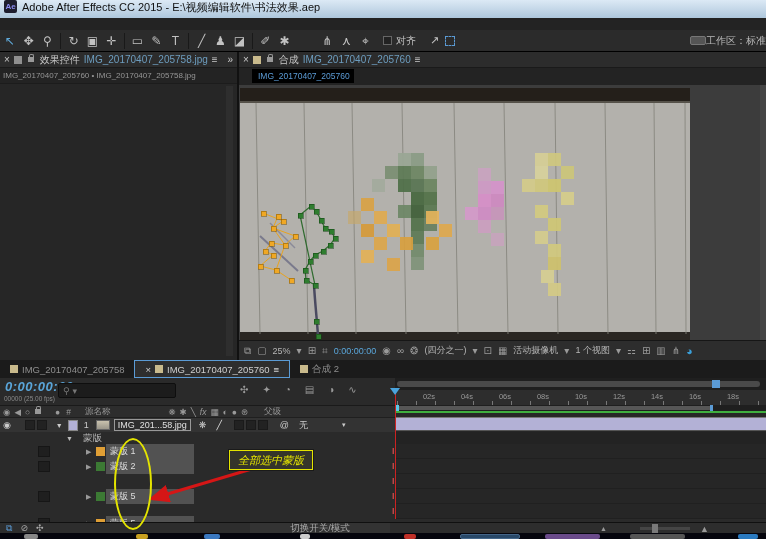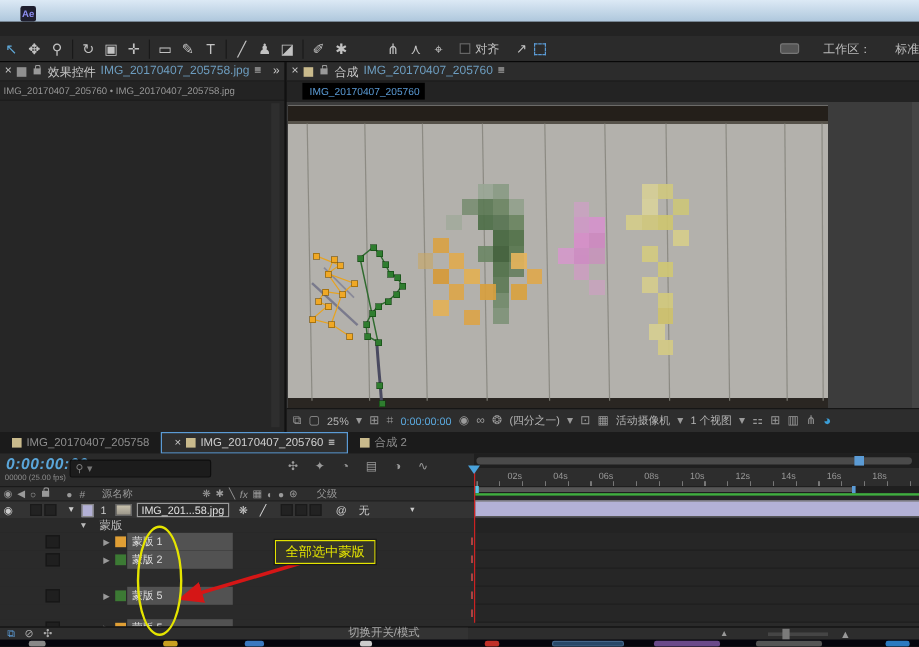--- a/index.html
+++ b/index.html
@@ -1,31 +1,31 @@
 <!DOCTYPE html>
 <html><head>
 <meta charset="utf-8">
 <style>
   html,body{margin:0;padding:0;background:#101010;}
   *{box-sizing:border-box;font-family:"Liberation Sans","DejaVu Sans",sans-serif;}
   #app{position:relative;width:766px;height:539px;overflow:hidden;background:#232323;font-size:10px;color:#bbb;}
   .abs{position:absolute;}
 
   
-  .titlebar{left:0;top:0;width:766px;height:18px;background:linear-gradient(#dce9f5,#aec7dc);display:flex;align-items:flex-end;gap:5px;padding-left:17px;color:#101010;font-size:11px;}
+  .titlebar{left:0;top:0;width:766px;height:18px;background:linear-gradient(#dce9f5,#aec7dc);display:flex;align-items:flex-start;gap:5px;padding-left:4px;color:#101010;font-size:11px;}
   .ae-logo{width:13px;height:13px;background:#1e1e2e;color:#8c8cf0;font-size:8px;font-weight:bold;display:flex;align-items:center;justify-content:center;border-radius:2px;}
   .menubar{left:0;top:18px;width:766px;height:12px;background:#f2f2f2;border-bottom:1px solid #c8c8c8;display:flex;align-items:center;color:#1a1a1a;font-size:10px;line-height:12px;}
   .menubar span{padding:0 8px;cursor:default;}
   .toolbar{left:0;top:30px;width:766px;height:22px;background:#2b2b2b;border-bottom:1px solid #000;display:flex;align-items:center;color:#c2c2c2;font-size:12px;}
   .tool{width:19px;text-align:center;}
   .tool.active{color:#5fa8d8;}
   .tsep{width:1px;height:16px;background:#191919;margin:0 3px;}
   .align-box{width:9px;height:9px;border:1px solid #666;background:#222;margin:0 4px 0 8px;}
   .dash-box{width:10px;height:10px;border:1px dashed #5b9bd5;margin-left:6px;}
-  .workspace{margin-left:auto;display:flex;align-items:center;gap:20px;white-space:nowrap;font-size:10px;color:#bbb;padding-right:0px;}
+  .workspace{margin-left:auto;display:flex;align-items:center;gap:0;white-space:nowrap;font-size:10px;color:#bbb;padding-right:0px;}
   .ws-icon{width:16px;height:9px;background:#555;border-radius:2px;display:inline-block;border:1px solid #777;}
 
   
   .panel-head{height:16px;background:#2c2c2c;border-bottom:1px solid #1a1a1a;display:flex;align-items:center;gap:4px;padding:0 4px;color:#c8c8c8;font-size:10px;white-space:nowrap;overflow:hidden;}
   .p-square{width:8px;height:8px;background:#8f8f8f;display:inline-block;}
   .p-square.tan{background:#c9ba8c;}
   .mini-lock{width:6px;height:5px;background:#999;position:relative;display:inline-block;margin:0 2px;}
   .mini-lock:before{content:"";position:absolute;top:-3px;left:1px;width:3px;height:3px;border:1px solid #999;border-bottom:none;border-radius:2px 2px 0 0;}
   .doc-blue{color:#6d9dbf;}
   .left-panel{left:0;top:52px;width:237px;height:308px;background:#232323;}
@@ -92,30 +92,31 @@
   .bb-icons{position:absolute;left:6px;top:0;display:flex;gap:8px;font-size:9px;}
   .bb-toggle{position:absolute;left:250px;top:0px;width:140px;text-align:center;background:#333;height:10px;line-height:10px;}
   .zoomslider{position:absolute;left:640px;top:4px;width:50px;height:3px;background:#454545;}
   .zoomhandle{position:absolute;left:652px;top:1px;width:6px;height:9px;background:#7a7a7a;}
   .mtn{position:absolute;color:#999;}
   .taskbar{left:0;top:533px;width:766px;height:6px;background:#05050d;}
   .tb-blob{position:absolute;top:1px;height:5px;border-radius:2px;}
 
   
   .ann-ellipse{position:absolute;left:114px;top:438px;width:38px;height:92px;border:2px solid #e4e400;border-radius:50%;z-index:40;}
-  .ann-box{position:absolute;left:229px;top:450px;width:84px;height:20px;background:#35352a;border:1px solid #e4e400;outline:1px solid #1a1a1a;color:#e4e400;font-size:11px;text-align:center;line-height:19px;z-index:40;}
+  .ann-box{position:absolute;left:229px;top:450px;width:84px;height:20px;background:#35352a;border:1px solid #e4e400;outline:1px solid #1a1a1a;color:#e4e400;font-size:11px;text-align:center;line-height:19px;z-index:40;font-style:italic;}
   .ann-arrow{position:absolute;left:140px;top:455px;z-index:39;}
 </style>
 </head>
 <body>
 
 <div id="app">
 
   <div class="abs titlebar">
     <span class="ae-logo">Ae</span>
+    <span>Adobe After Effects CC 2015 - E:\视频编辑软件\书法效果.aep</span>
   </div>
 
 
   <div class="abs toolbar">
     <span class="tool active">↖</span>
     <span class="tool">✥</span>
     <span class="tool">⚲</span>
     <span class="tsep"></span>
     <span class="tool">↻</span>
     <span class="tool">▣</span>

